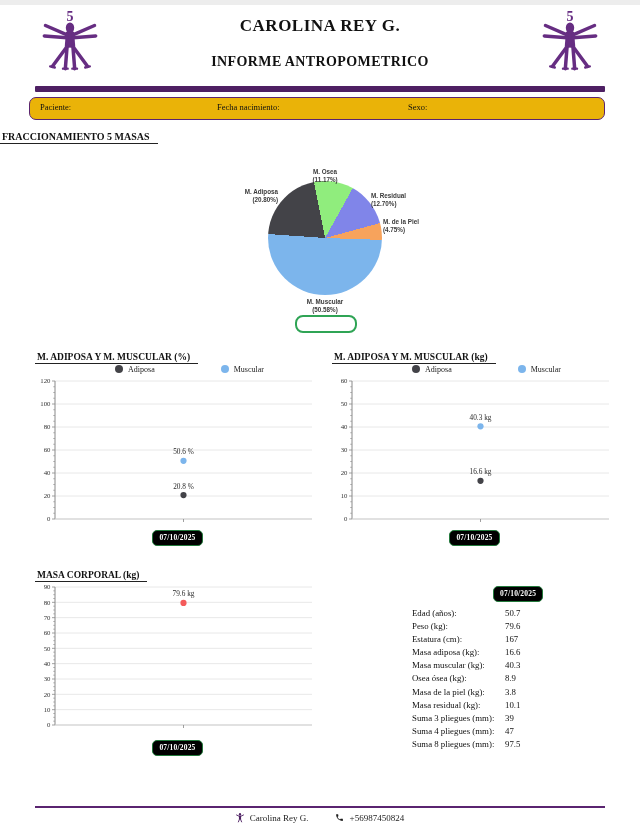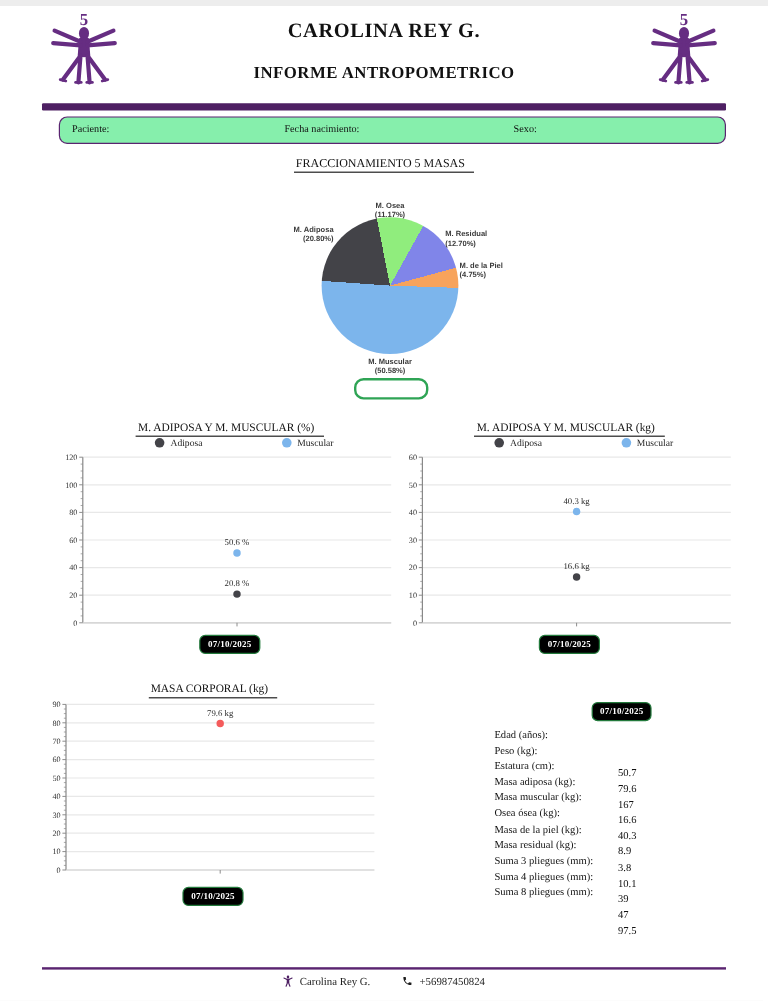--- a/index.html
+++ b/index.html
@@ -7,59 +7,59 @@
         font-family:"Liberation Serif",serif;color:#111;}
   .top-strip{position:absolute;top:0;left:0;right:0;height:5px;background:#ededed;}
   
   .h-title{position:absolute;top:16px;left:120px;right:120px;text-align:center;
            font-size:17px;font-weight:600;letter-spacing:.5px;}
   .h-sub{position:absolute;top:54px;left:120px;right:120px;text-align:center;
          font-size:14px;font-weight:600;letter-spacing:.4px;}
   .logo{position:absolute;top:8px;width:72px;height:70px;}
   .logo.left{left:34px;} .logo.right{right:34px;}
   .purple-bar{position:absolute;top:86px;left:35px;right:35px;height:6px;background:#4e2063;border-radius:1px;}
-  .patient-box{position:absolute;top:97px;left:49px;right:35px;height:21px;
-               border:1.5px solid #5a2470;border-radius:7px;background:#86efac;}
+  .patient-box{position:absolute;top:97px;left:29px;right:35px;height:21px;
+               border:1.5px solid #5a2470;border-radius:7px;background:#eab308;}
   .patient-box span{position:absolute;top:4px;font-size:8.5px;color:#111;}
   .pf0{left:10px;} .pf1{left:187px;} .pf2{left:378px;}
   
-  .sec-title{font-weight:normal;text-align:center;}
+  .sec-title{font-weight:bold;text-align:left;}
   .sec-title .u{border-bottom:1px solid #222;padding:0 8px 1px 2px;}
   .pie-title{position:absolute;top:131px;left:0;right:0;font-size:10px;}
   
   .pie{position:absolute;left:268px;top:181px;width:114px;height:114px;border-radius:50%;}
   .pie-label{position:absolute;font-family:"Liberation Sans",sans-serif;font-weight:bold;
              font-size:6.3px;line-height:1.3;color:#3a3a3a;}
   .pie-label span{display:block;}
   .pl-adiposa{left:216px;top:188px;width:62px;text-align:right;}
   .pl-osea{left:293px;top:168px;width:64px;text-align:center;}
   .pl-residual{left:371px;top:192px;text-align:left;}
   .pl-piel{left:383px;top:218px;text-align:left;}
   .pl-muscular{left:290px;top:298px;width:70px;text-align:center;}
   .empty-badge{position:absolute;left:295px;top:315px;width:58px;height:14px;
                background:#fff;border:2.2px solid #2fa455;border-radius:8px;}
   
   .chart-block{position:absolute;width:285px;}
-  .cb1{left:49px;top:352px;} .cb2{left:332px;top:352px;} .cb3{left:35px;top:570px;}
+  .cb1{left:35px;top:352px;} .cb2{left:332px;top:352px;} .cb3{left:35px;top:570px;}
   .chart-title{font-size:9.5px;margin-bottom:1px;}
   .legend{display:flex;justify-content:center;gap:42px;height:12px;align-items:center;}
   .legend .item{display:flex;align-items:center;gap:5px;font-size:8px;color:#222;padding-left:24px;}
   .legend .dot{width:8px;height:8px;border-radius:50%;display:inline-block;}
   .badge-row{text-align:center;margin-top:1px;}
   .cb3 .badge-row{margin-top:5px;}
   .badge-green{display:inline-block;background:#000000;border:1.6px solid #237a3c;color:#fff;
                font-family:"Liberation Serif",serif;font-weight:bold;font-size:7.5px;
                padding:2px 6px 2.5px;border-radius:5px;letter-spacing:.2px;}
   
   .mediciones{position:absolute;left:380px;top:572px;width:228px;}
   .med-title{font-size:10.5px;}
   .med-badge{margin:10px 0 6px 113px;}
   .med-row{position:relative;height:13.2px;font-size:8.8px;}
   .med-row .lbl{position:absolute;left:16px;margin-left:16px;}
-  .med-row .val{position:absolute;left:135px;margin-top:32px;}
+  .med-row .val{position:absolute;left:125px;}
   
   .footer-line{position:absolute;left:35px;right:35px;top:806px;height:1.5px;background:#5a2470;}
   .footer{position:absolute;top:812px;left:0;right:0;display:flex;justify-content:center;
           align-items:center;gap:6px;font-size:9px;color:#1d1d1d;}
   .footer .gap{width:14px;}
   svg{display:block;}
 </style>
 </head>
 <body>
 

